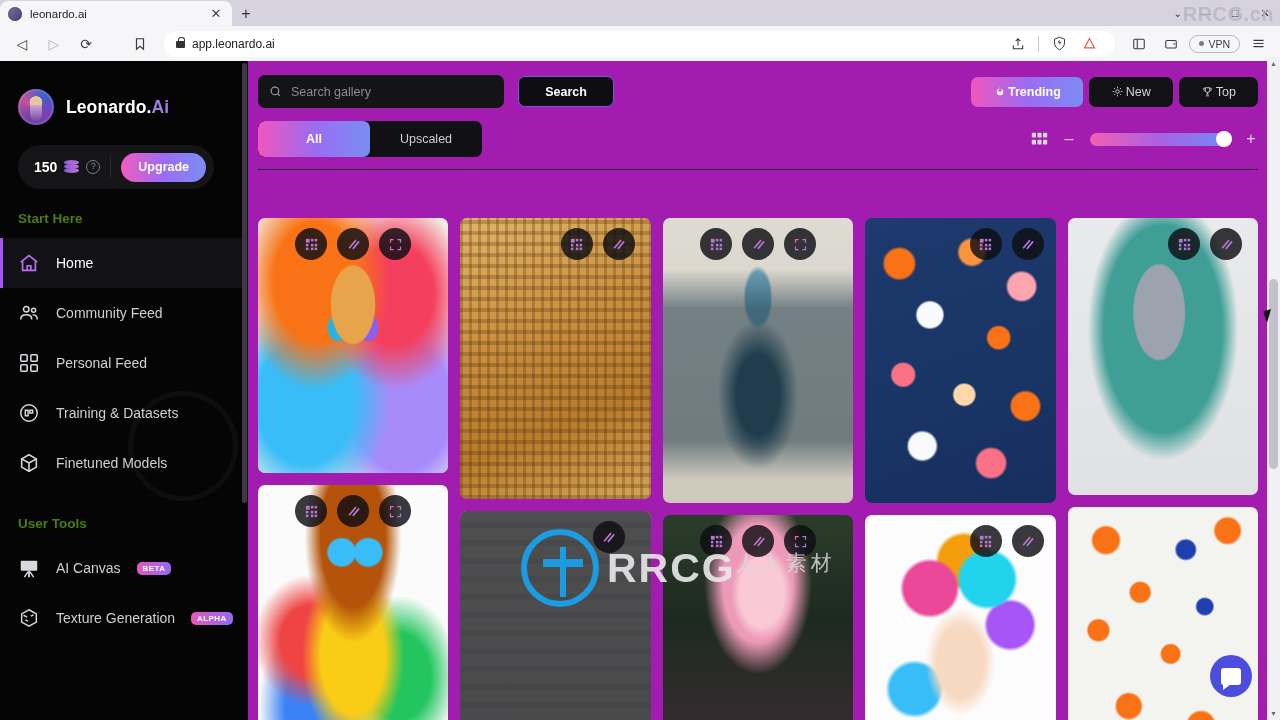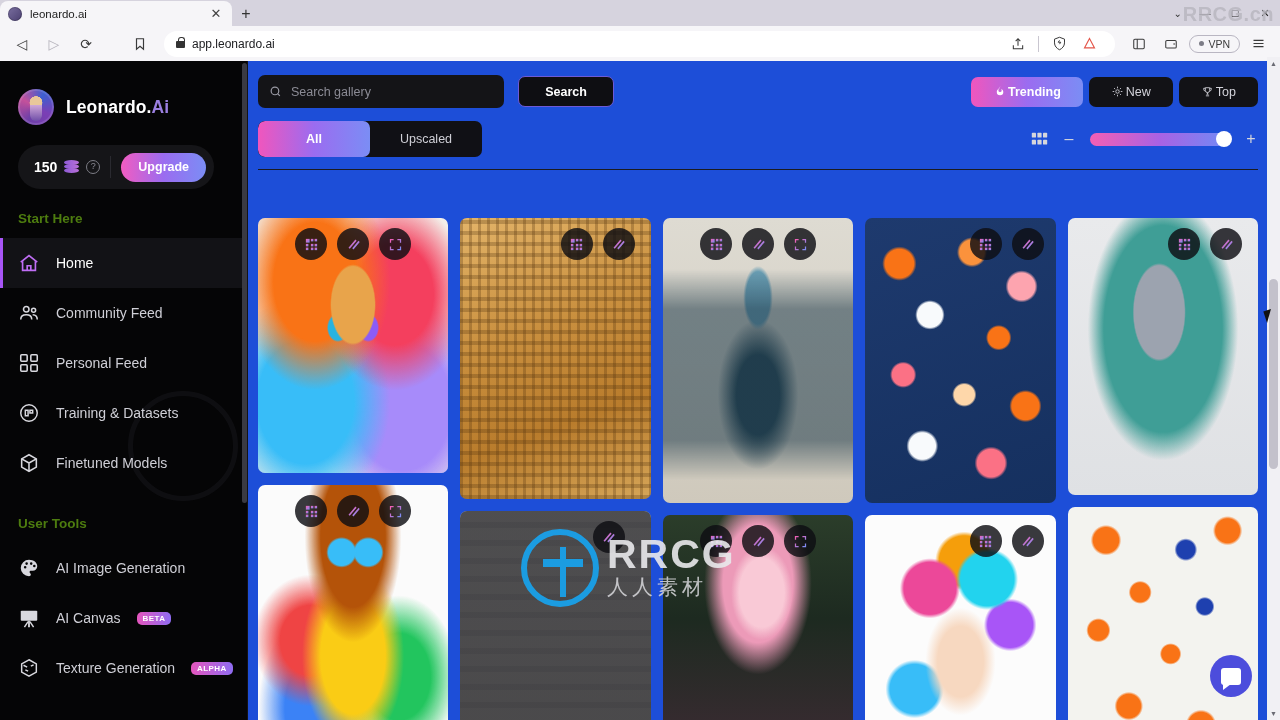--- a/index.html
+++ b/index.html
@@ -163,21 +163,21 @@
     font-size: 8px; font-weight: 700; color: #fff; letter-spacing: .4px;
     padding: 2px 6px; border-radius: 5px;
     background: linear-gradient(90deg,#e556bd,#8f6cf2);
   }
   #sidebar-scrollbar {
     position: absolute; right: 0; top: 2px; width: 5px; height: 440px;
     background: #3a3a42; border-radius: 3px;
   }
 
   
-  #main { flex: 1; position: relative; background: #1d4ed8; overflow: hidden; }
+  #main { flex: 1; position: relative; background: #a21caf; overflow: hidden; }
 
   #toolbar { padding: 14px 22px 0 10px; }
   .row1 { display: flex; align-items: center; gap: 14px; }
   .search-box {
     width: 246px; height: 33px; background: #141417; border-radius: 7px;
     display: flex; align-items: center; gap: 9px; padding: 0 11px;
   }
   .search-ic { width: 13px; height: 13px; flex: none; color: #9a9aa4; }
   .search-ic svg { width: 13px; height: 13px; display: block; }
   .search-ph { font-size: 12.5px; color: #8b8b95; }
@@ -349,21 +349,21 @@
     width: 78px; height: 78px; border-radius: 50%;
     border: 6px solid #1aa0e8; position: relative; opacity: .96;
   }
   .wm-ring::after {
     content: ""; position: absolute; left: 16px; top: 12px;
     width: 40px; height: 50px;
     background:
       linear-gradient(90deg, rgba(0,0,0,0) 0 42%, #1aa0e8 42% 58%, rgba(0,0,0,0) 58%),
       linear-gradient(0deg, rgba(0,0,0,0) 0 60%, #1aa0e8 60% 76%, rgba(0,0,0,0) 76%);
   }
-  .wm-txt { display: flex; flex-direction: column; }
+  .wm-txt { display: flex; flex-direction: row; }
   .wm-rrcg {
     font-size: 41px; font-weight: 700; color: #e9e9ec; letter-spacing: 2px;
     line-height: .95; opacity: .9;
   }
   .wm-cn { font-size: 21px; color: #d8d8dc; letter-spacing: 4px; opacity: .85; }
   .wm-tr {
     position: absolute; right: 6px; top: 3px; z-index: 40;
     font-size: 20px; font-weight: 700; color: #b9b7c0;
     letter-spacing: .5px; opacity: .85; pointer-events: none;
   }
@@ -562,28 +562,20 @@
               <path d="M12 12l8-4.5M12 12v9M12 12L4 7.5"></path>
             </svg>
         </span>
         <span>Finetuned Models</span>
       </div>
     </div>
 
     <div class="nav-section" style="margin-top:28px">
       <div class="nav-head">User Tools</div>
 
-      <div class="nav-item">
-        <span class="nav-ic">
-          <svg viewBox="0 0 24 24" fill="currentColor">
-              <path d="M12 3a9 9 0 100 18c1.4 0 2-.9 2-1.8 0-1.6-1.4-1.6-1.4-2.8 0-.8.7-1.4 1.6-1.4H16a5 5 0 005-5c0-3.9-4-7-9-7zm-4.2 9.6a1.4 1.4 0 110-2.8 1.4 1.4 0 010 2.8zm1.6-4a1.4 1.4 0 110-2.8 1.4 1.4 0 010 2.8zm5 0a1.4 1.4 0 110-2.8 1.4 1.4 0 010 2.8zm3.4 2.6a1.4 1.4 0 110-2.8 1.4 1.4 0 010 2.8z"></path>
-            </svg>
-        </span>
-        <span>AI Image Generation</span>
-      </div>
 
       <div class="nav-item">
         <span class="nav-ic">
           <svg viewBox="0 0 24 24" fill="currentColor">
               <rect x="3" y="4" width="18" height="11" rx="1"></rect>
               <path d="M11 15h2v7h-2z"></path>
               <path d="M7 22l4-6M17 22l-4-6" stroke="currentColor" stroke-width="1.6"></path>
             </svg>
         </span>
         <span>AI Canvas</span>

